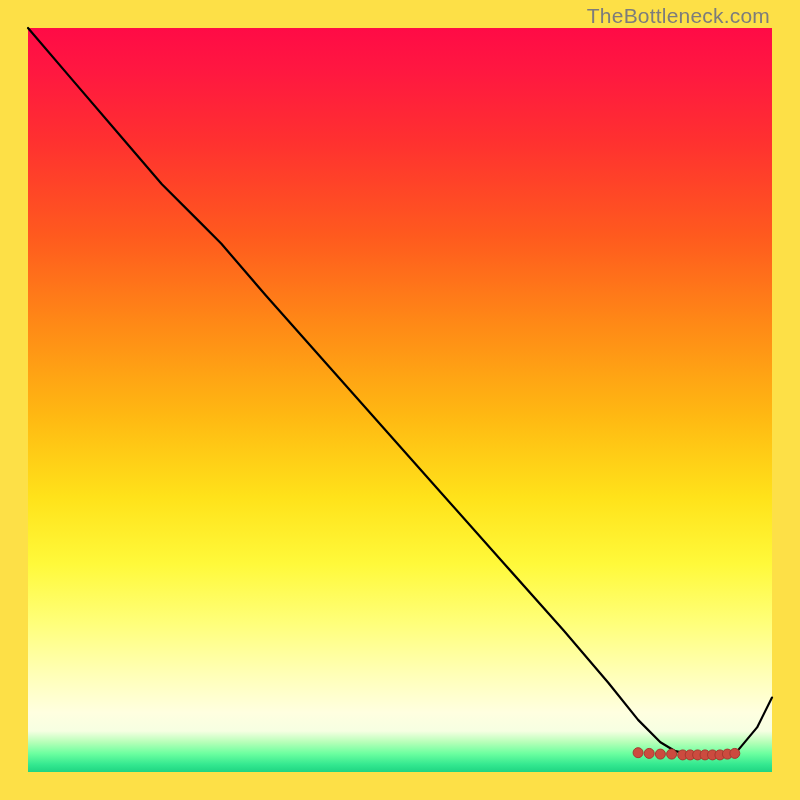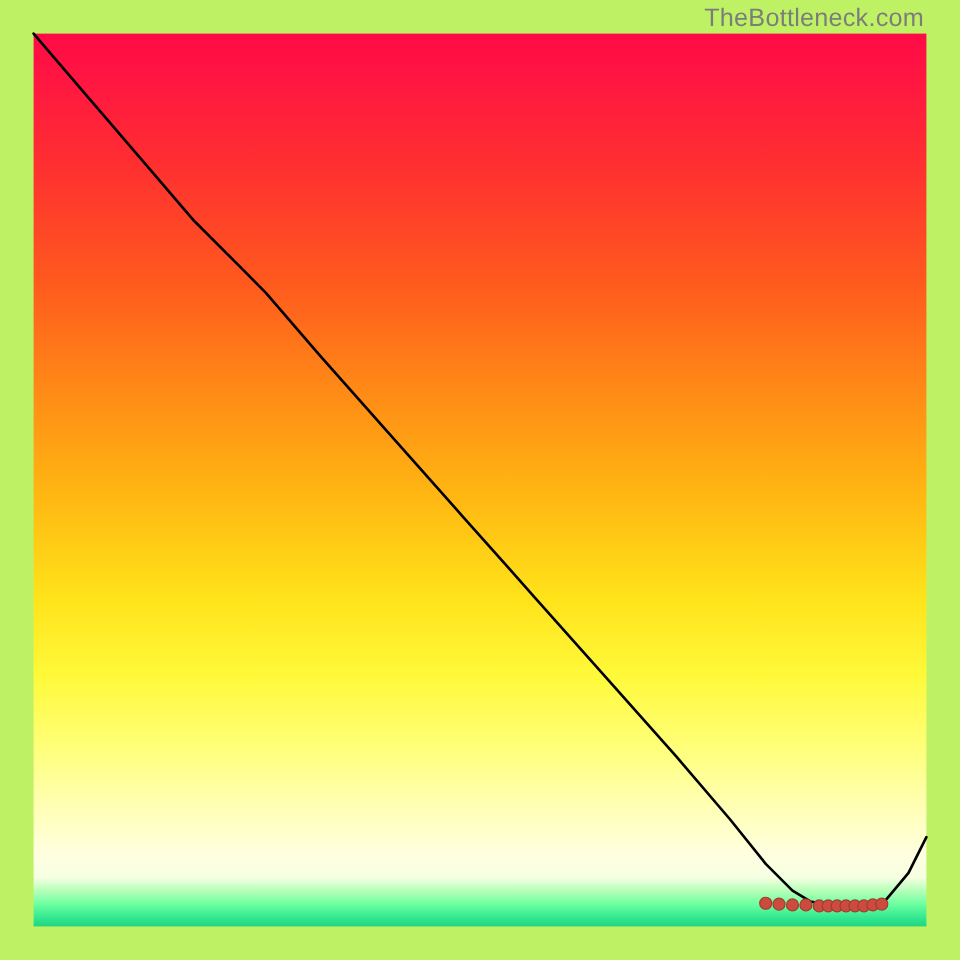--- a/index.html
+++ b/index.html
@@ -8,21 +8,21 @@
     width: 800px;
     height: 800px;
     background: #000;
     overflow: hidden;
     font-family: Arial, Helvetica, sans-serif;
   }
   .frame {
     position: relative;
     width: 800px;
     height: 800px;
-    background: #bef264;
+    background: #fde047;
   }
   .plot {
     position: absolute;
     left: 28px;
     top: 28px;
     width: 744px;
     height: 744px;
     
     background: linear-gradient(to bottom,
       #ff0b46 0%,

